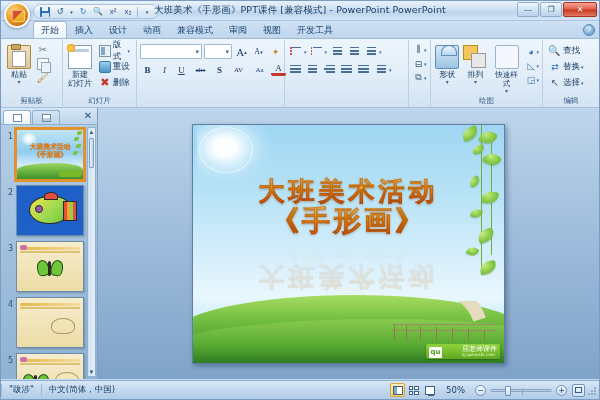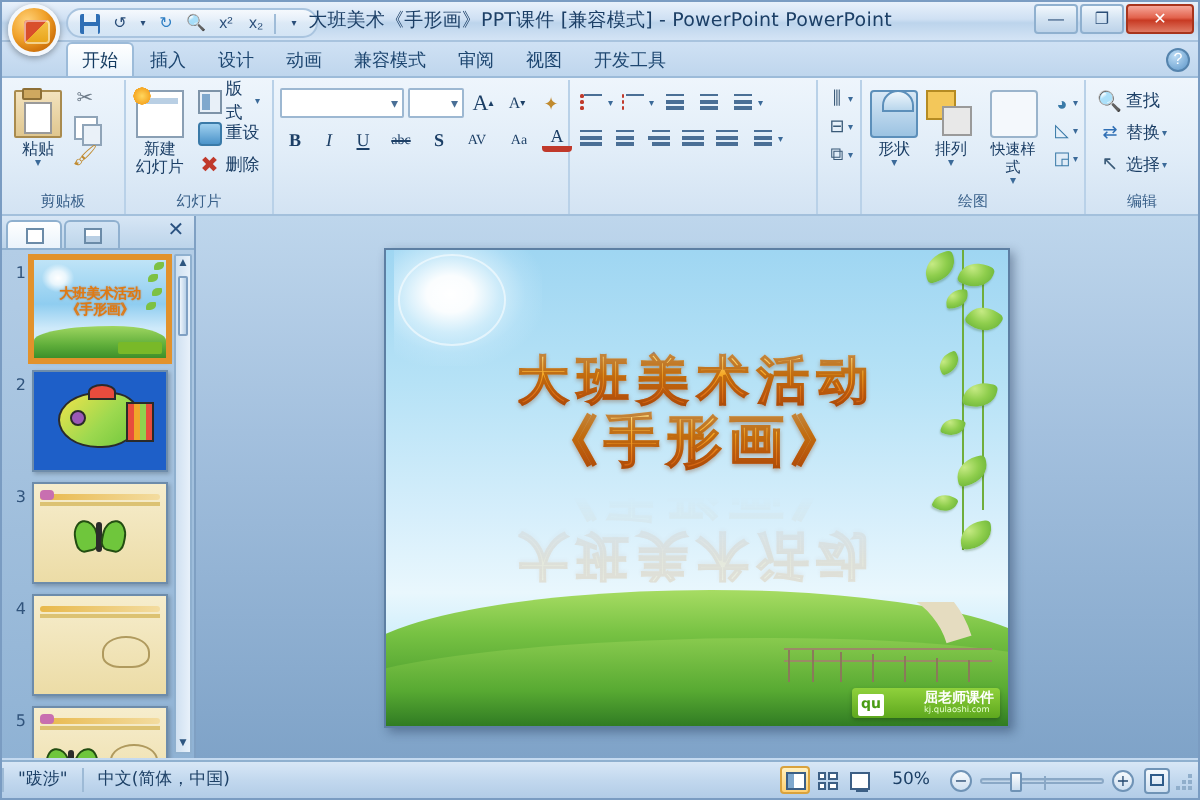--- a/index.html
+++ b/index.html
@@ -382,21 +382,21 @@
     border-radius: 2px; padding: 1px 3px;
     box-shadow: 0 1px 2px rgba(0,0,0,.25);
   }
   .wmark-book {
     width: 13px; height: 11px; background:#fff; border-radius:1px;
     display:flex; align-items:center; justify-content:center;
     font-size:7px; font-weight:bold; color:#4a9c14;
     font-family:"DejaVu Sans","Liberation Sans",sans-serif;
   }
   .wmark-txt { display:flex; flex-direction:column; line-height:6px; }
-  .wmark-t1 { font-size:7px; color:#fff; font-weight:bold; font-family:"DejaVu Sans","Liberation Sans",sans-serif; }
+  .wmark-t1 { font-size:7px; color:#fff; font-weight:normal; font-family:"DejaVu Sans","Liberation Sans",sans-serif; }
   .wmark-t2 { font-size:4.2px; color:#e6ffd0; font-family:"DejaVu Sans","Liberation Sans",sans-serif; }
 
   
   .statusbar {
     position: absolute; left: 0; right: 0; bottom: 0; height: 19px;
     display: flex; align-items: center;
     background: linear-gradient(180deg,#d8e7f6 0%,#c2d8ee 50%,#b2cce7 100%);
     border-top: 1px solid #8fb0cf;
     font-size: 8.5px; color: #1d4066;
     font-family: "DejaVu Sans","Liberation Sans",sans-serif;

